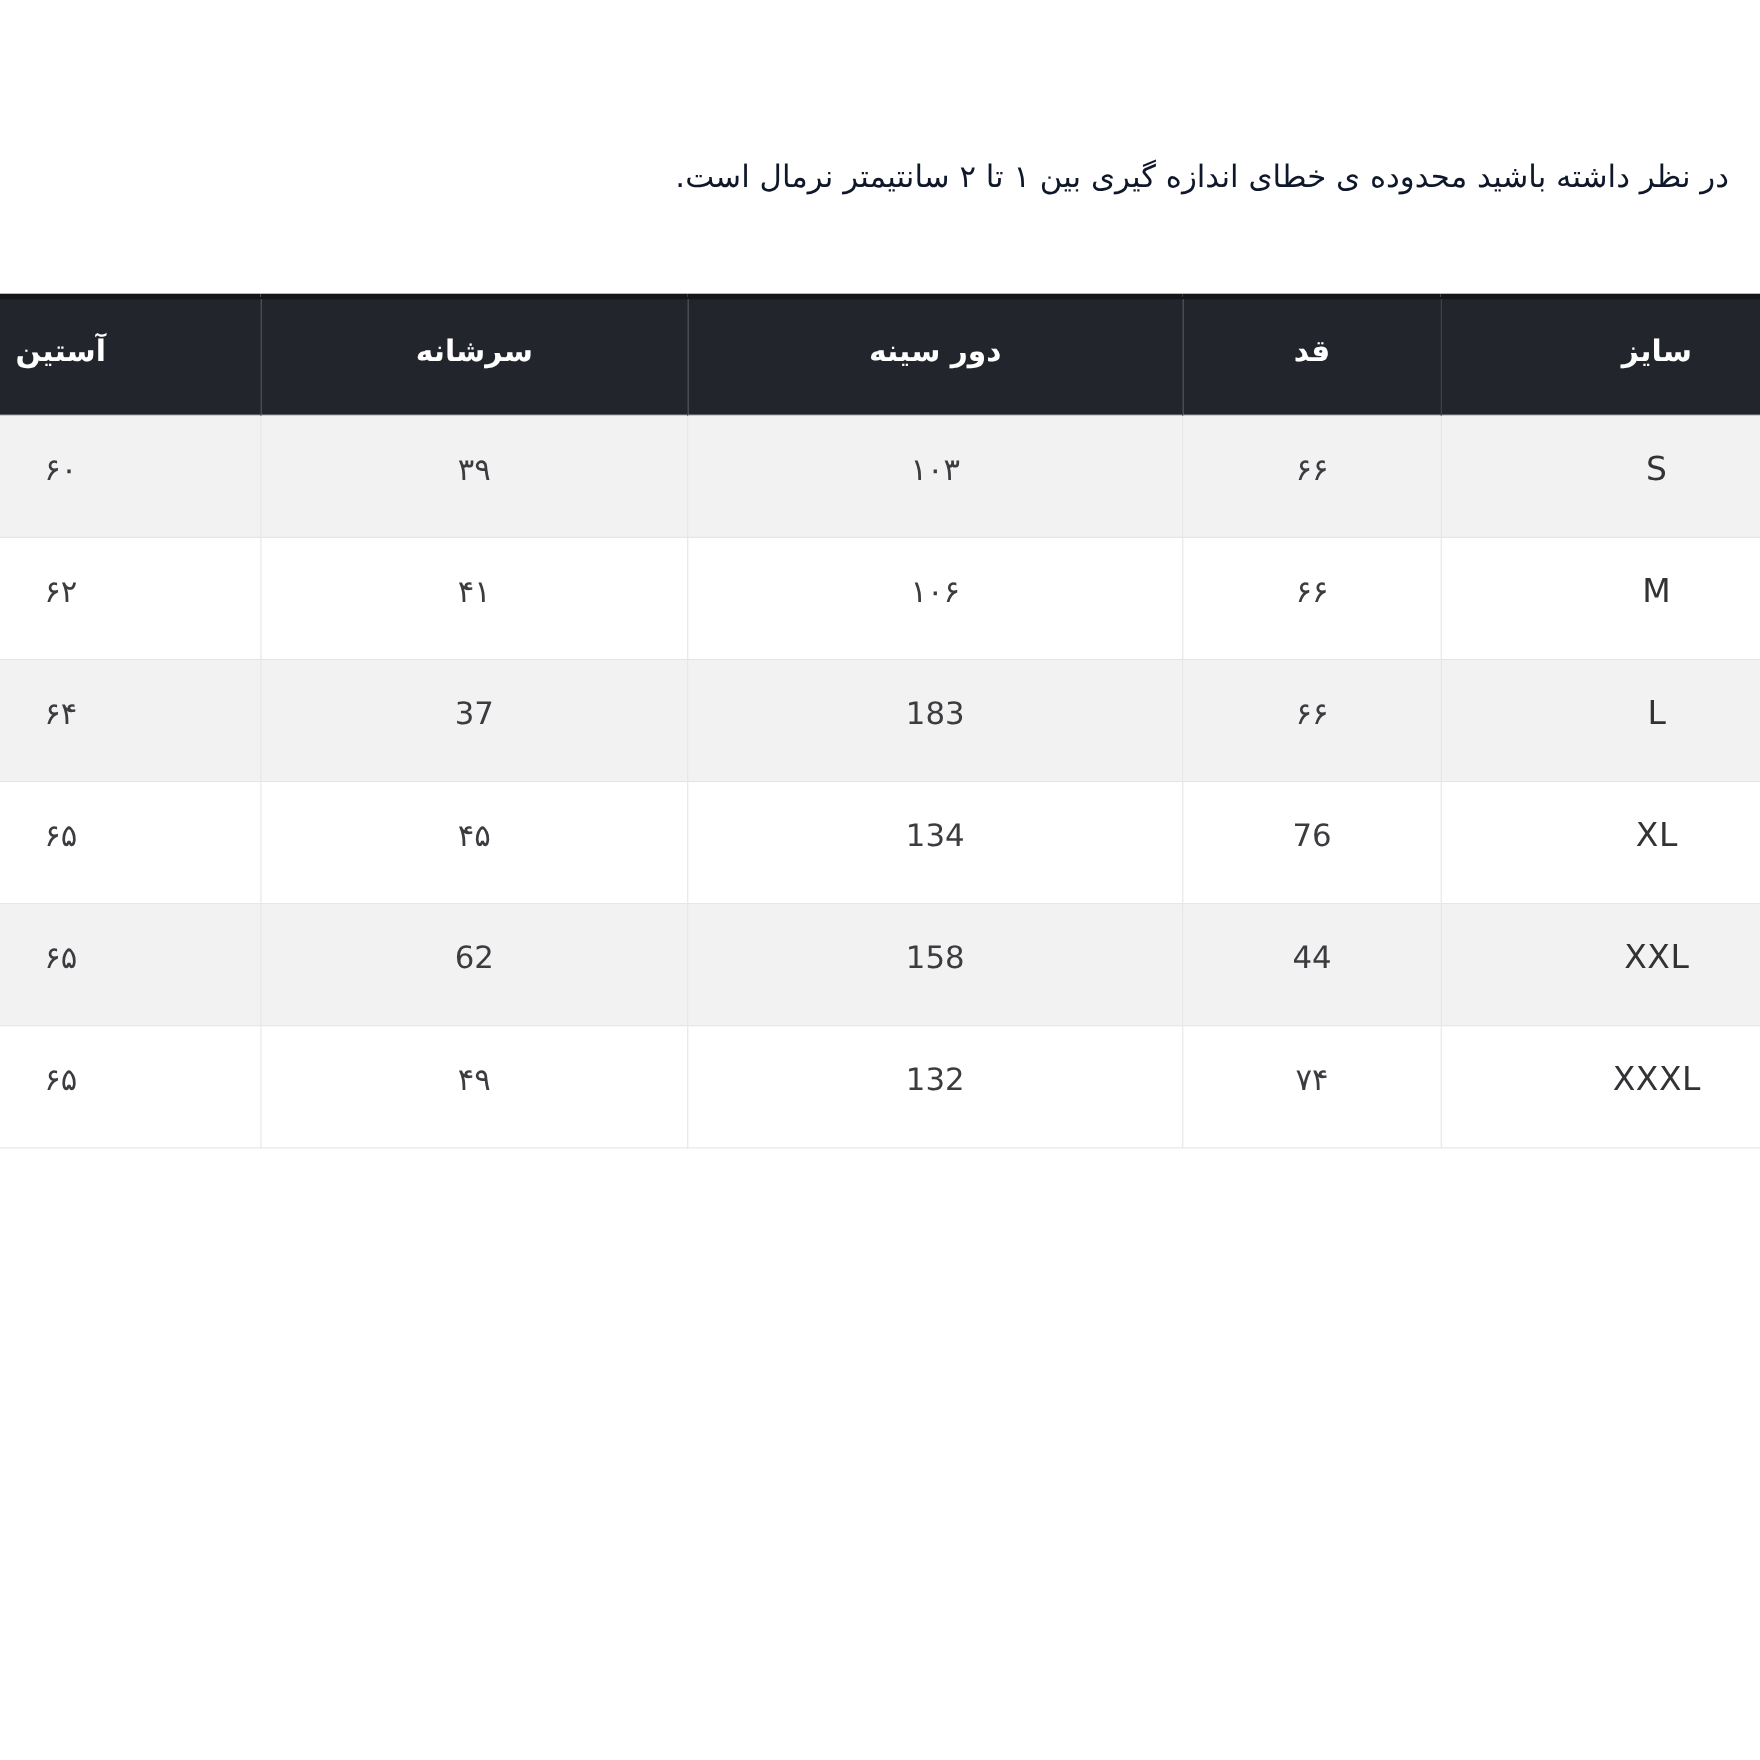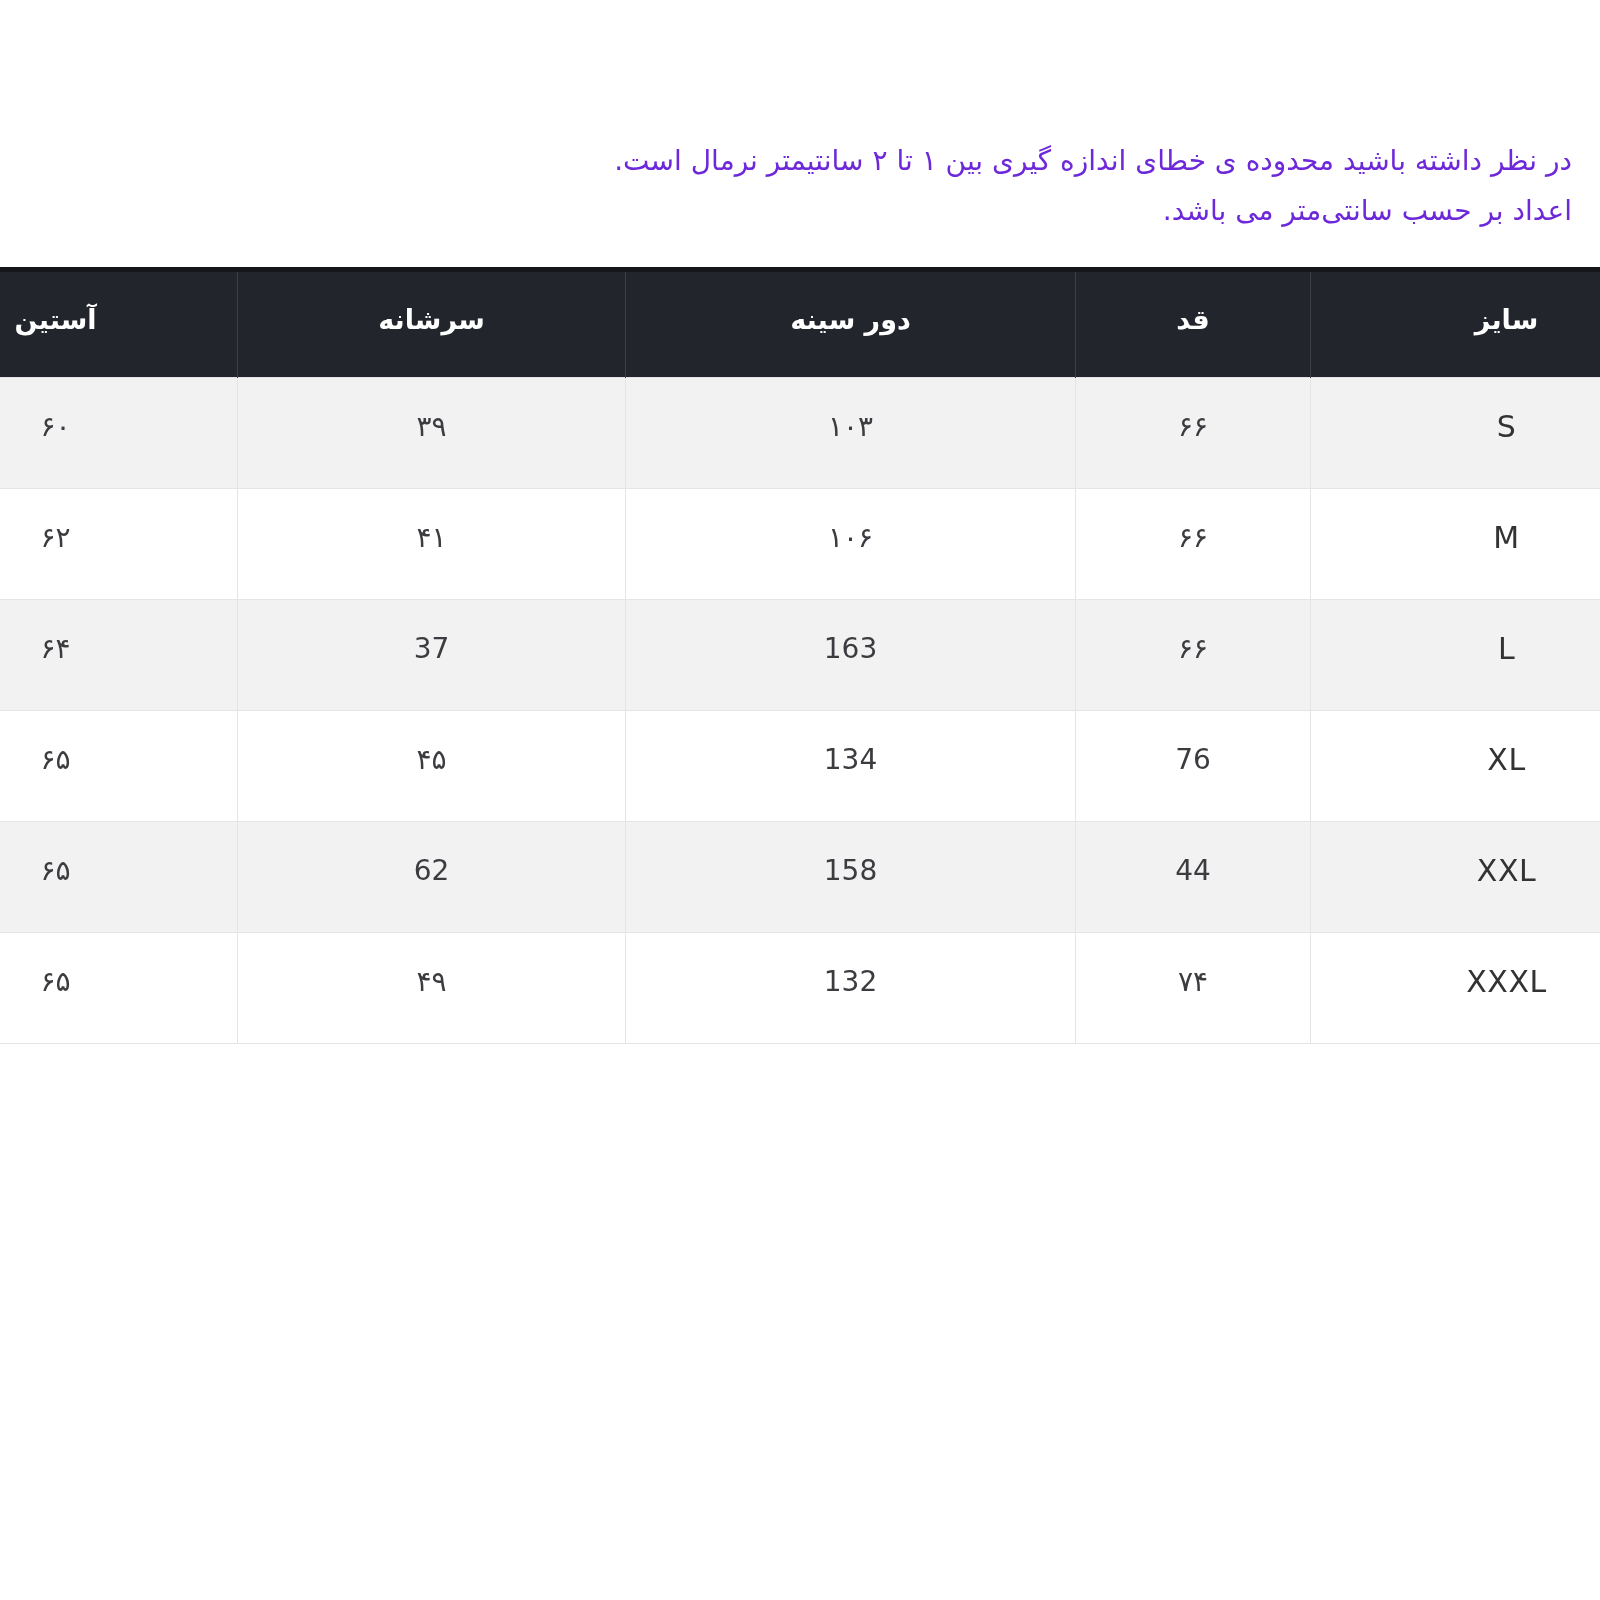--- a/index.html
+++ b/index.html
@@ -16,21 +16,21 @@
     direction: rtl;
     font-family: "DejaVu Sans", "Liberation Sans", sans-serif;
   }
   .note {
     position: absolute;
     top: 136px;
     right: 28px;
     text-align: right;
     font-size: 28px;
     line-height: 50px;
-    color: #6d28d9;
+    color: #0f172a;
   }
   .note p {
     margin: 0;
   }
   table.size-table {
     position: absolute;
     top: 267px;
     left: -127px;
     width: 1829px;
     border-collapse: collapse;
@@ -72,21 +72,20 @@
     letter-spacing: 0.5px;
   }
 </style>
 </head>
 <body>
 
 <div class="page">
 
   <div class="note">
     <p>در نظر داشته باشید محدوده ی خطای اندازه گیری بین ۱ تا ۲ سانتیمتر نرمال است.</p>
-    <p>اعداد بر حسب سانتی‌متر می باشد.</p>
   </div>
 
   <table class="size-table">
     <colgroup>
       <col style="width:392px">
       <col style="width:235px">
       <col style="width:450px">
       <col style="width:388px">
       <col style="width:364px">
     </colgroup>
@@ -110,21 +109,21 @@
       <tr>
         <td class="latin">M</td>
         <td>۶۶</td>
         <td>۱۰۶</td>
         <td>۴۱</td>
         <td>۶۲</td>
       </tr>
       <tr>
         <td class="latin">L</td>
         <td>۶۶</td>
-        <td>163</td>
+        <td>183</td>
         <td>37</td>
         <td>۶۴</td>
       </tr>
       <tr>
         <td class="latin">XL</td>
         <td>76</td>
         <td>134</td>
         <td>۴۵</td>
         <td>۶۵</td>
       </tr>

